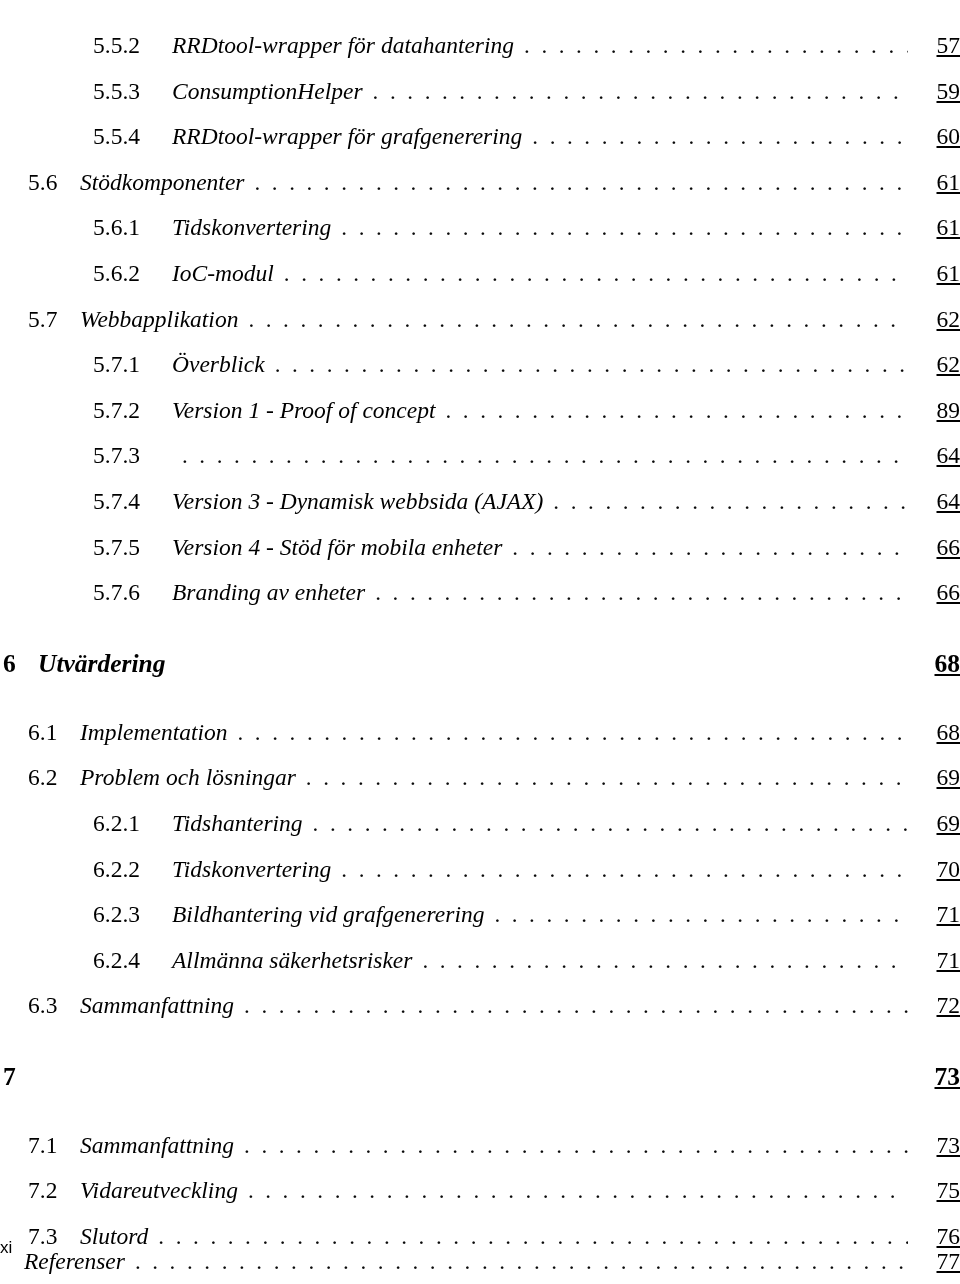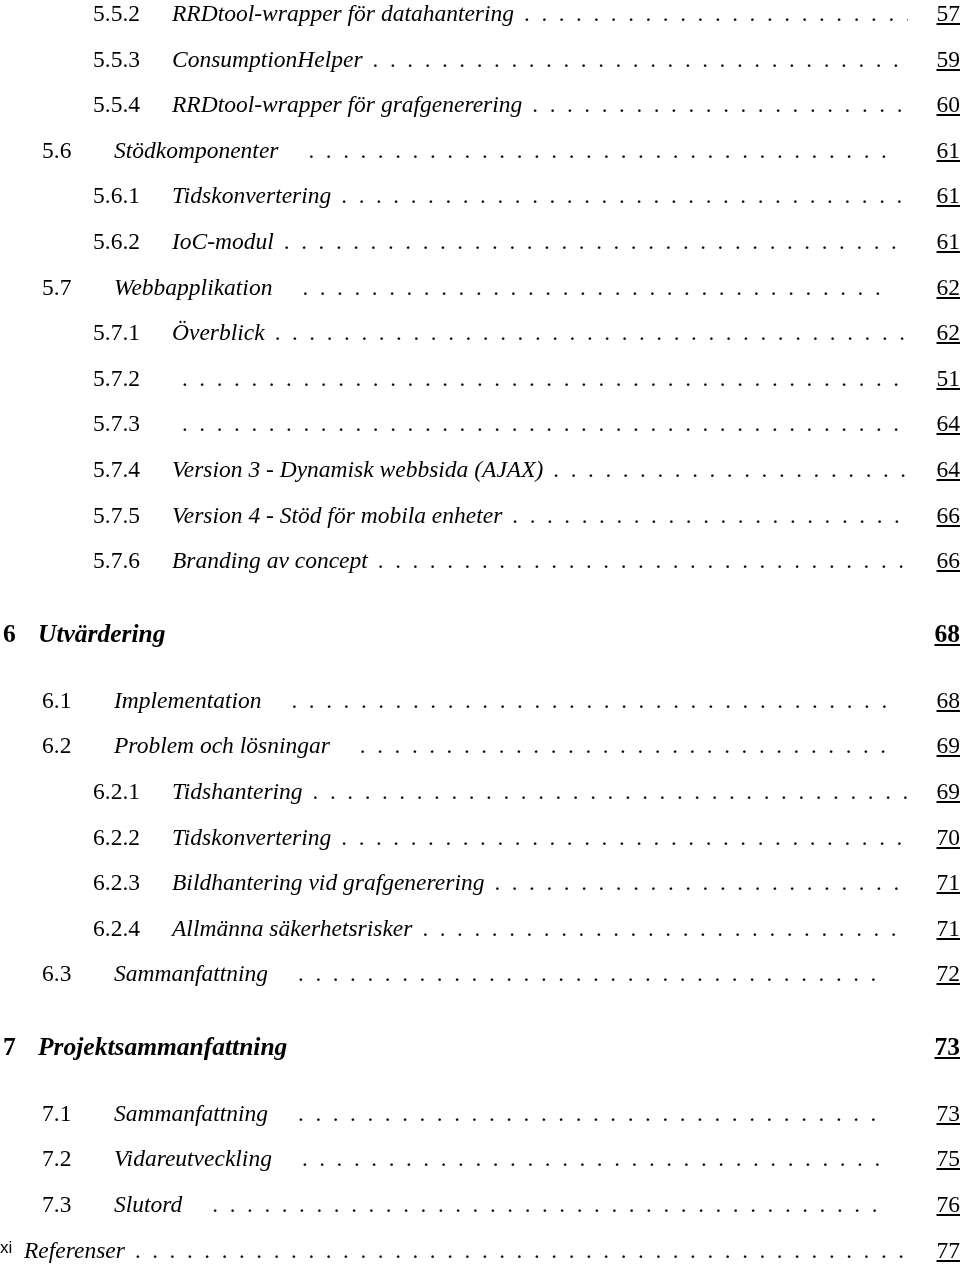--- a/index.html
+++ b/index.html
@@ -29,20 +29,21 @@
     width: 960px;
     box-sizing: border-box;
     height: 45.6px;
   }
 
   
   .num {
     flex: 0 0 auto;
     white-space: nowrap;
     text-align: left;
+    margin-top: 32px;
   }
   
   .title {
     flex: 0 0 auto;
     white-space: nowrap;
     font-style: italic;
   }
   
   .leader {
     flex: 1 1 auto;
@@ -79,22 +80,21 @@
     align-items: baseline;
   }
   .lvl1 .num  { width: 35px; }
   .lvl1 .title { }
   .lvl1 .leader { }
   .lvl1 .pageno { font-weight: bold; }
 
   
   .lvl2 {
     font-size: 23.5px;
-    padding-left: 42px;
-    gap: 20px;
+    padding-left: 28px;
   }
   .lvl2 .num   { width: 52px; }
 
   
   .lvl3 {
     font-size: 23.5px;
     padding-left: 93px;
   }
   .lvl3 .num   { width: 79px; }
 
@@ -180,24 +180,25 @@
     <div class="toc-row lvl3">
       <span class="num">5.7.1</span>
       <span class="title">Överblick</span>
       <span class="leader">
         <span class="dots">.........................................................................................</span>
       </span>
       <span class="pageno">62</span>
     </div>
     <div class="toc-row lvl3">
       <span class="num">5.7.2</span>
-      <span class="leader">
-        <span class="dots">.........................................................................................</span>
-      </span>
-      <span class="pageno">51</span>
+      <span class="title">Version 1 - Proof of concept</span>
+      <span class="leader">
+        <span class="dots">.........................................................................................</span>
+      </span>
+      <span class="pageno">89</span>
     </div>
     <div class="toc-row lvl3">
       <span class="num">5.7.3</span>
       <span class="leader">
         <span class="dots">.........................................................................................</span>
       </span>
       <span class="pageno">64</span>
     </div>
     <div class="toc-row lvl3">
       <span class="num">5.7.4</span>
@@ -210,21 +211,21 @@
     <div class="toc-row lvl3">
       <span class="num">5.7.5</span>
       <span class="title">Version 4 - Stöd för mobila enheter</span>
       <span class="leader">
         <span class="dots">.........................................................................................</span>
       </span>
       <span class="pageno">66</span>
     </div>
     <div class="toc-row lvl3">
       <span class="num">5.7.6</span>
-      <span class="title">Branding av concept</span>
+      <span class="title">Branding av enheter</span>
       <span class="leader">
         <span class="dots">.........................................................................................</span>
       </span>
       <span class="pageno">66</span>
     </div>
     <div class="chapter-gap"></div>
     <div class="toc-row lvl1">
       <span class="num">6</span>
       <span class="title">Utvärdering</span>
       <span class="leader"></span>
@@ -282,21 +283,20 @@
       <span class="num">6.3</span>
       <span class="title">Sammanfattning</span>
       <span class="leader">
         <span class="dots">.........................................................................................</span>
       </span>
       <span class="pageno">72</span>
     </div>
     <div class="chapter-gap"></div>
     <div class="toc-row lvl1">
       <span class="num">7</span>
-      <span class="title">Projektsammanfattning</span>
       <span class="leader"></span>
       <span class="pageno">73</span>
     </div>
     <div class="toc-row lvl2">
       <span class="num">7.1</span>
       <span class="title">Sammanfattning</span>
       <span class="leader">
         <span class="dots">.........................................................................................</span>
       </span>
       <span class="pageno">73</span>

